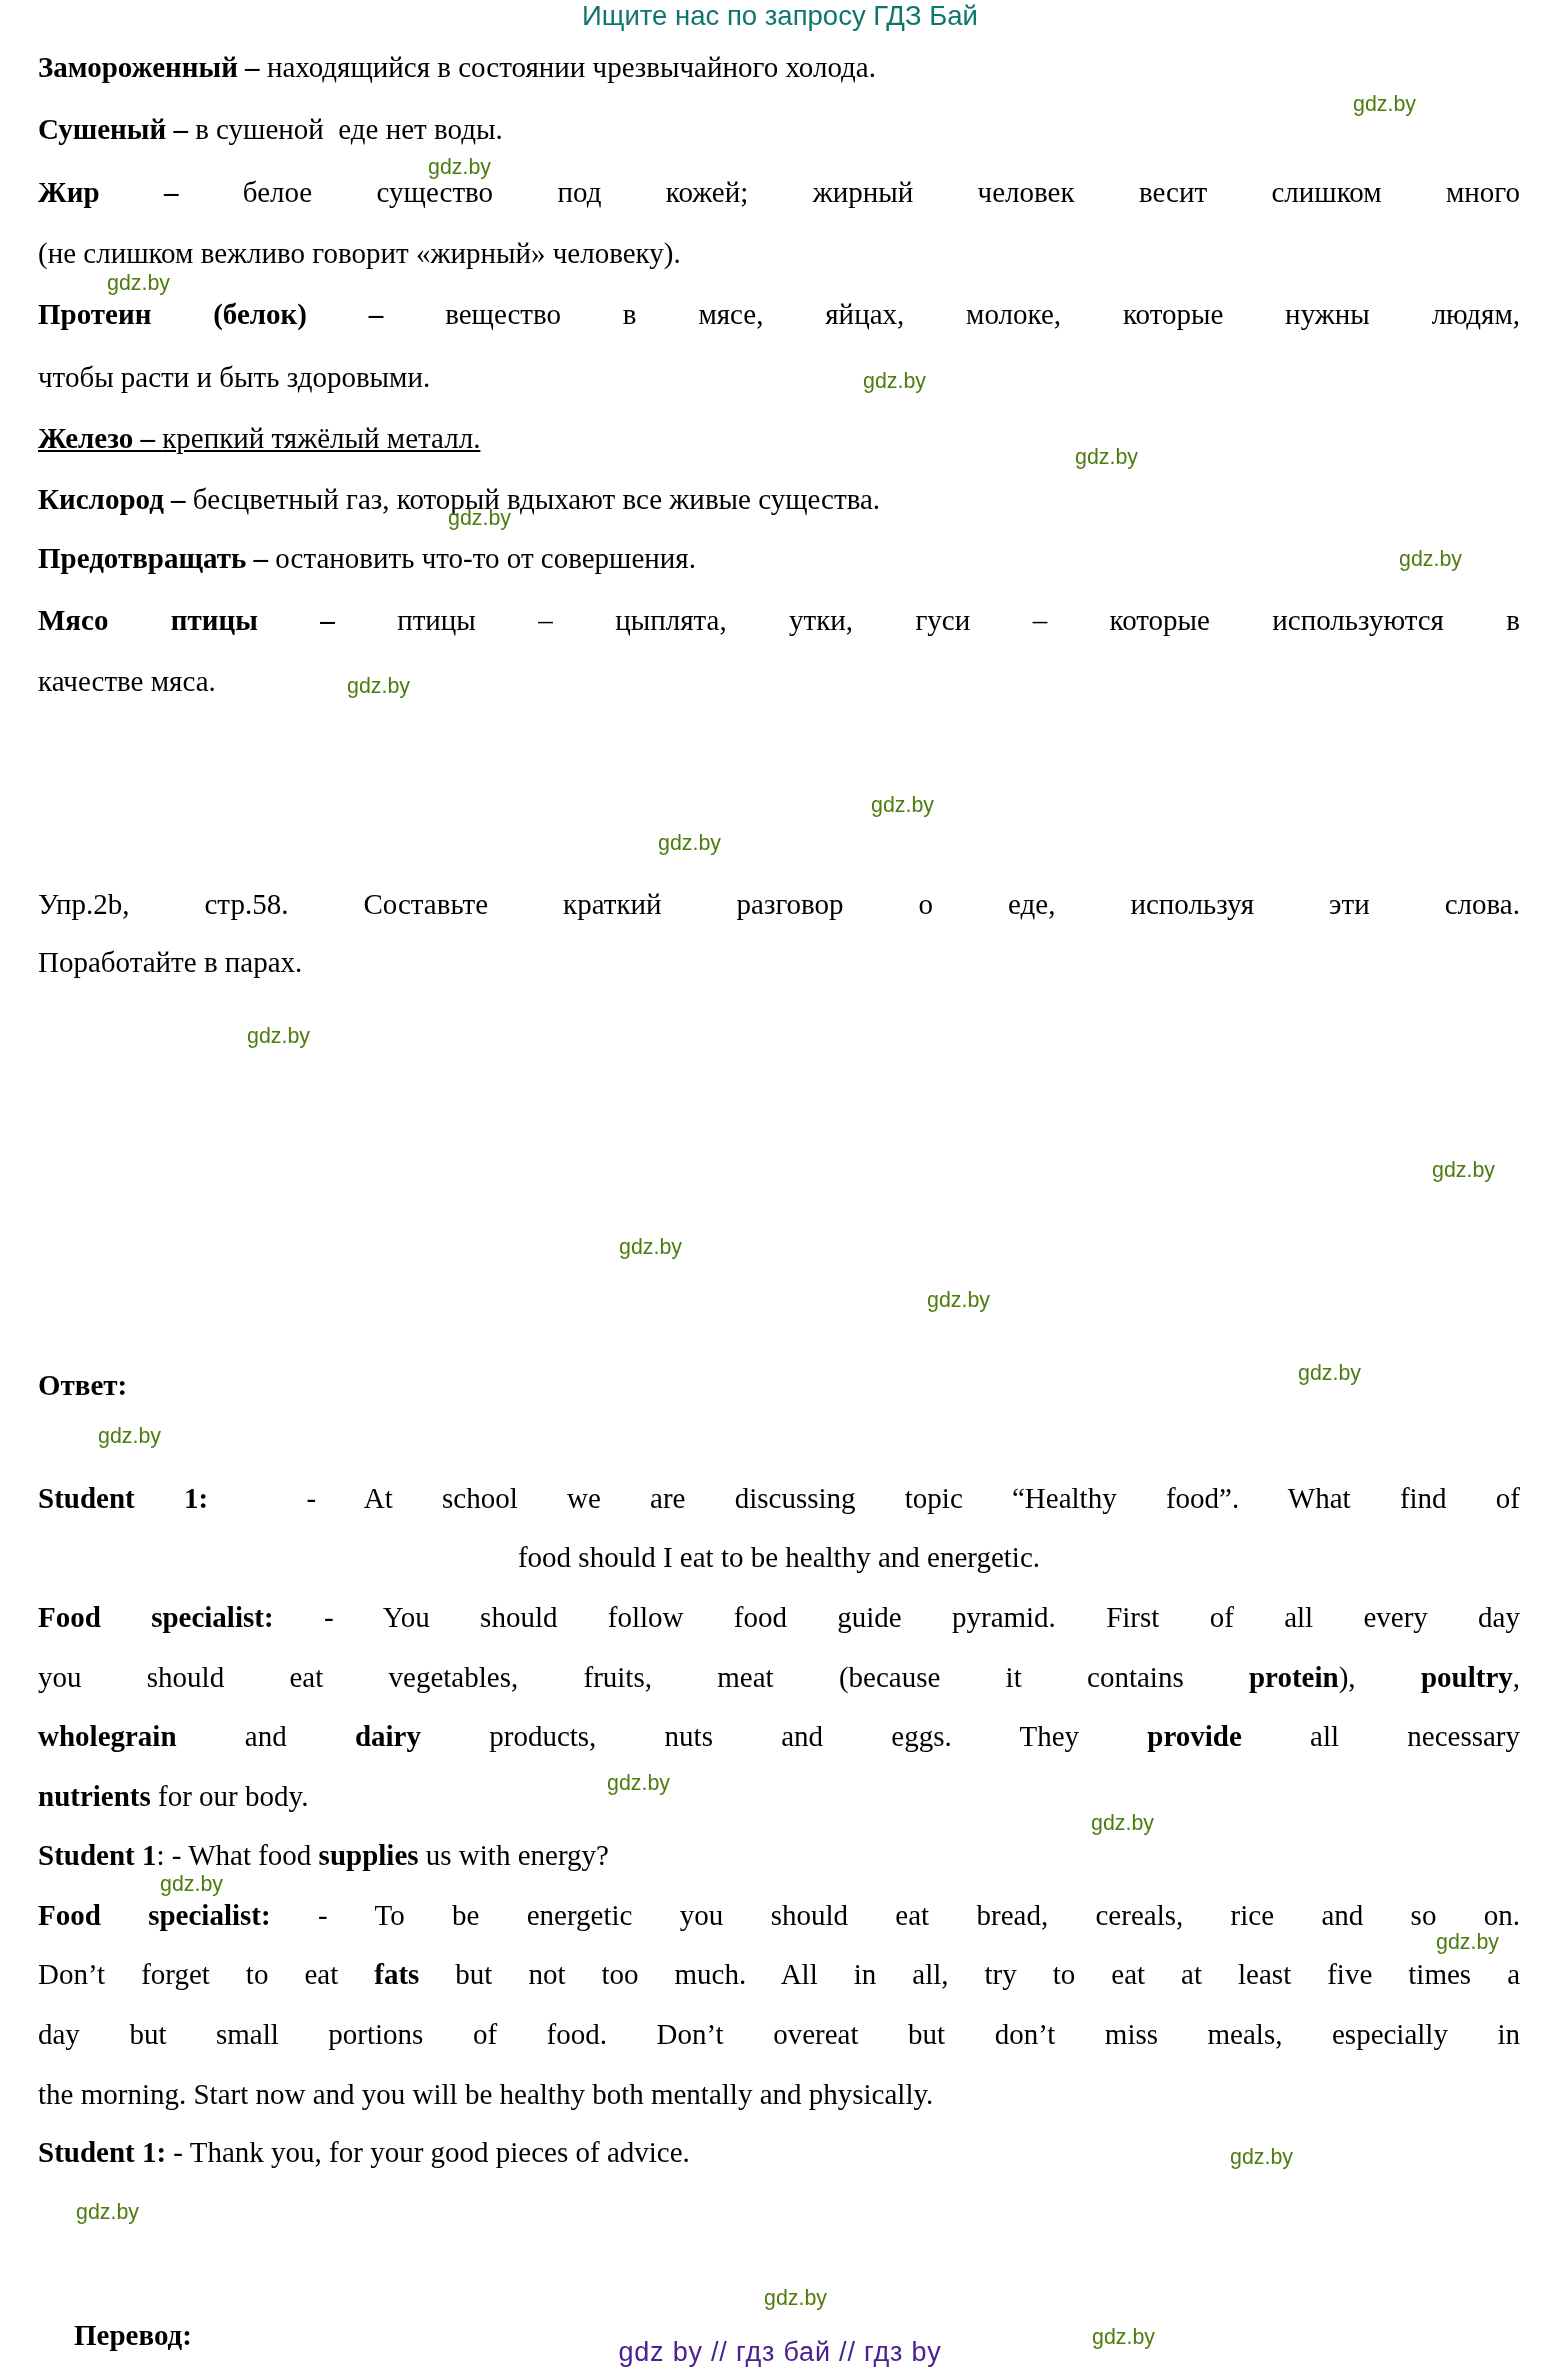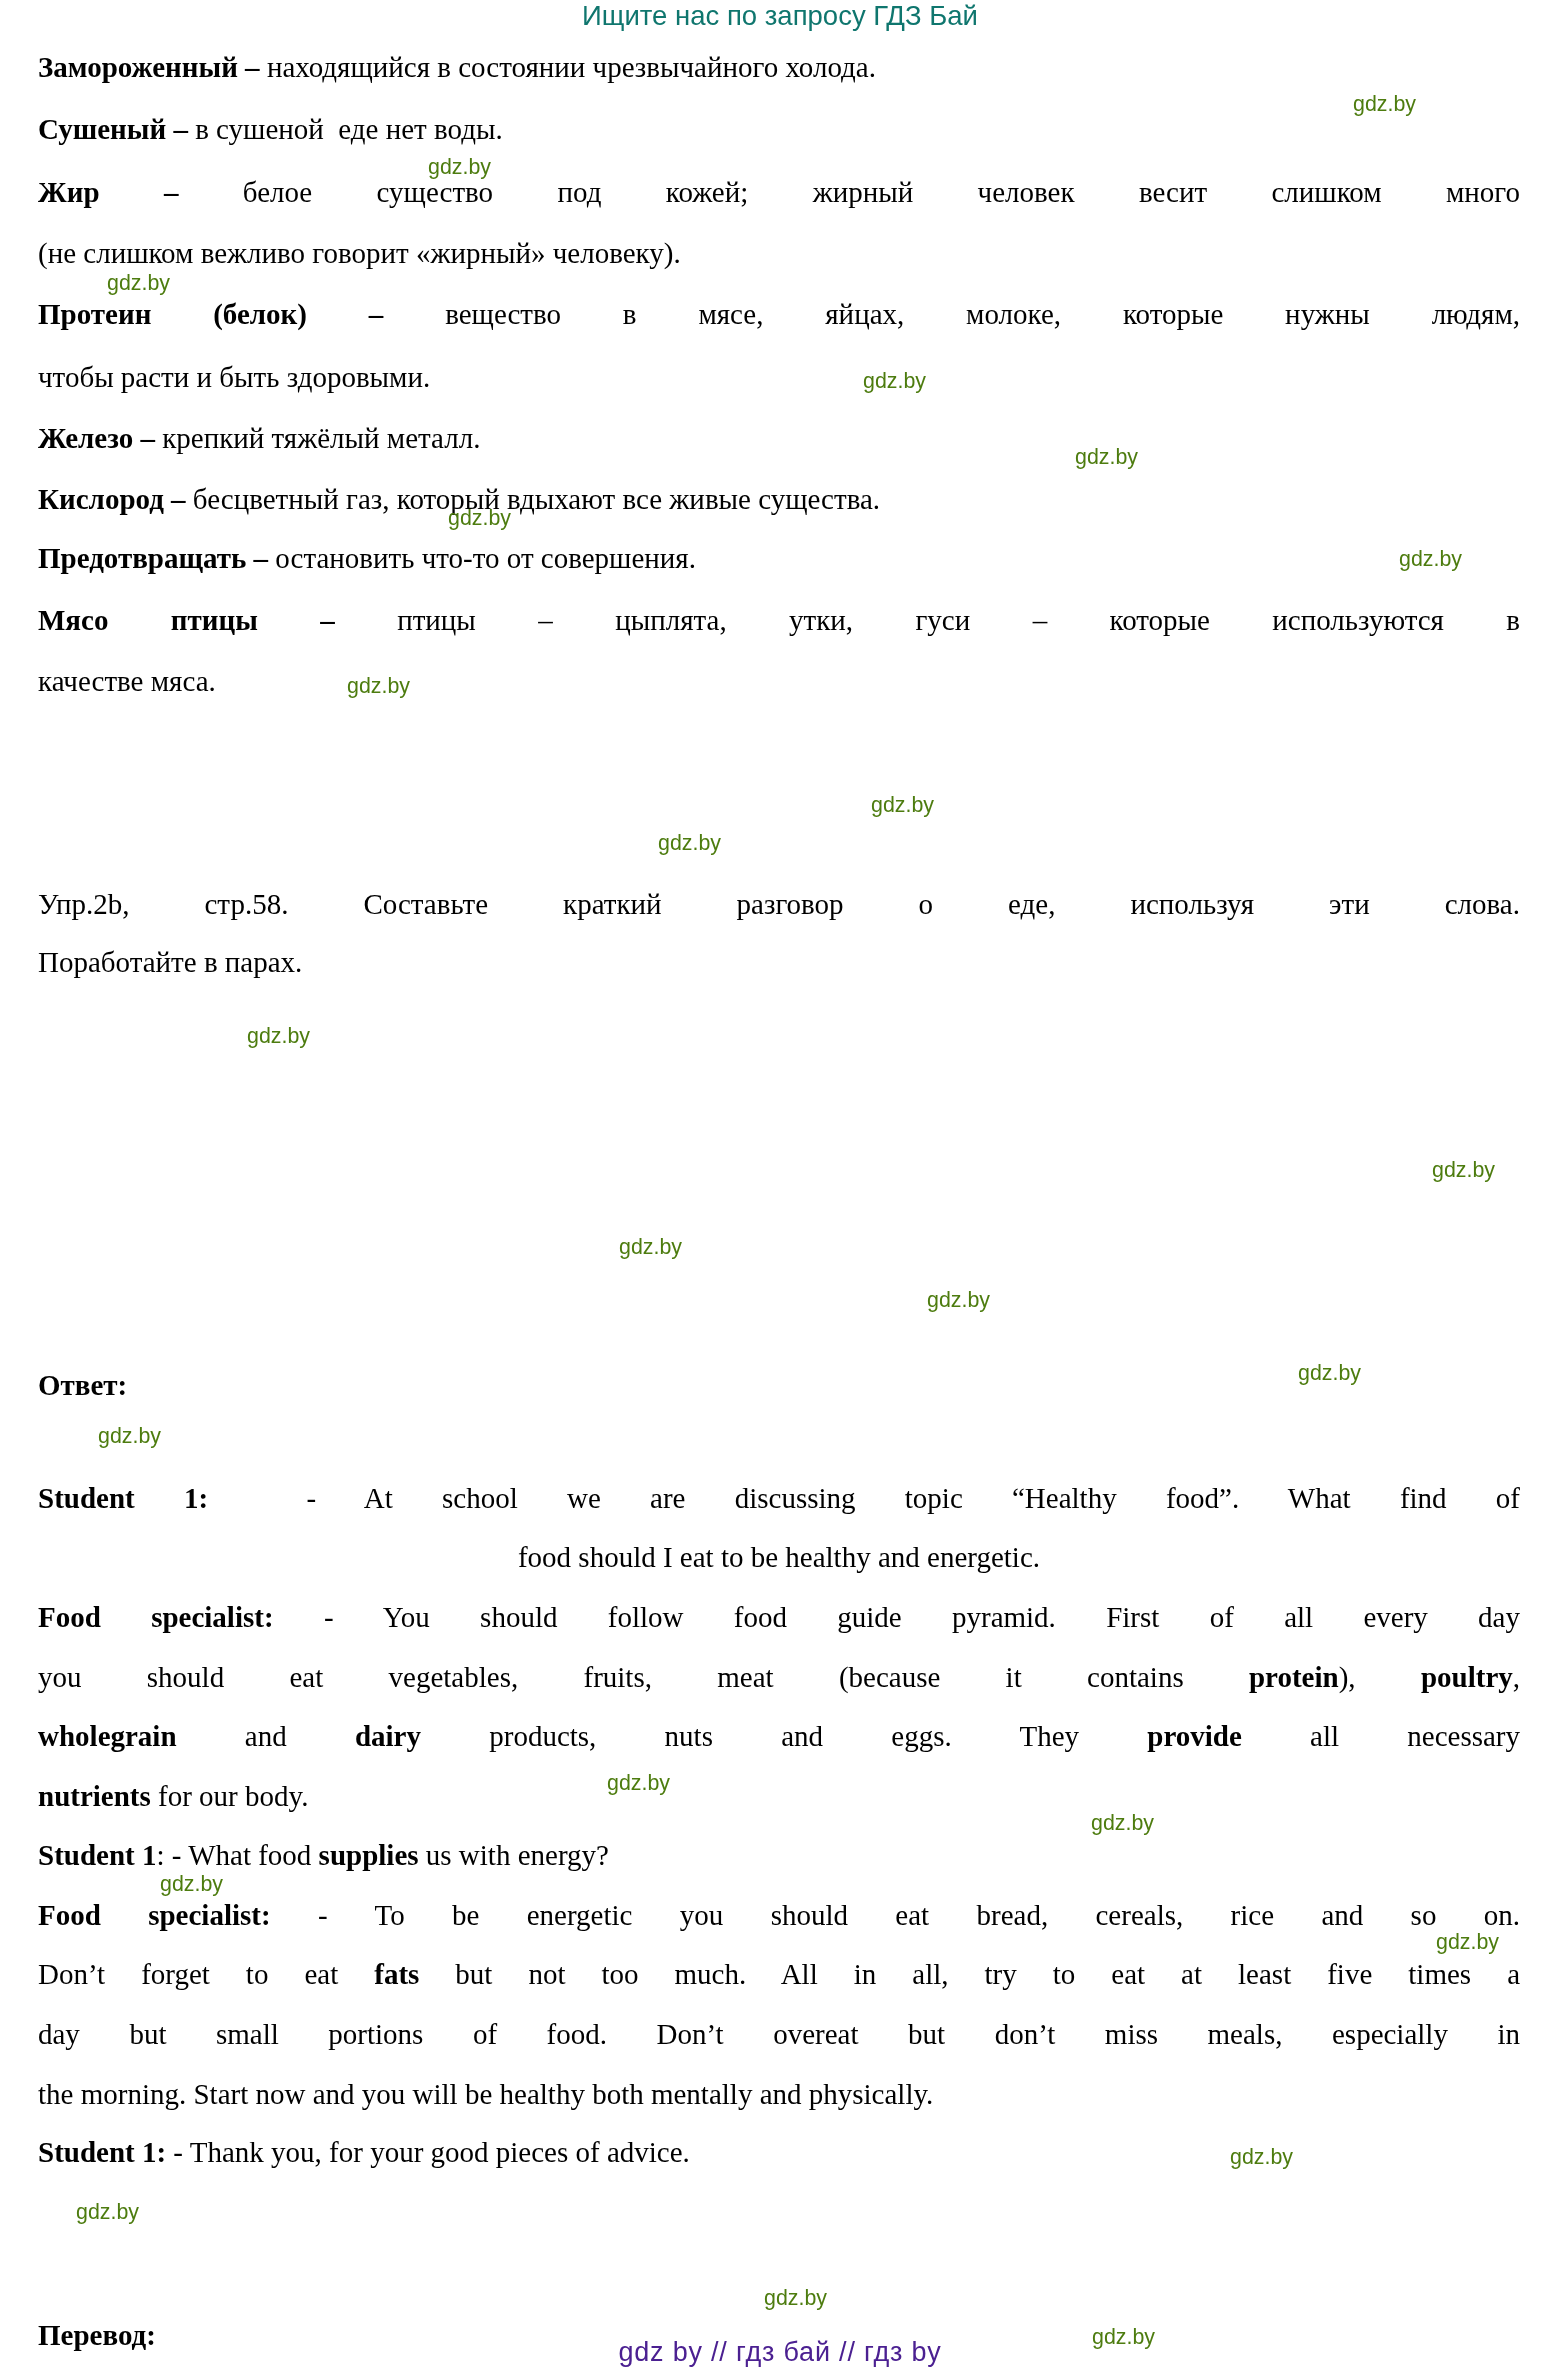--- a/index.html
+++ b/index.html
@@ -38,41 +38,41 @@
 <div class="page">
   <div class="promo promo-top" style="color: #0f766e;">Ищите нас по запросу ГДЗ Бай</div>
 
   <div id="doc">
       <div class="tline" style="top: 37px;"><b>Замороженный – </b><span>находящийся в состоянии чрезвычайного холода.</span></div>
       <div class="tline" style="top: 99px;"><b>Сушеный – </b><span>в сушеной&nbsp; еде нет воды.</span></div>
       <div class="tline just" style="top: 162px;"><b>Жир – </b><span>белое существо под кожей; жирный человек весит слишком много</span></div>
       <div class="tline" style="top: 223px;"><span>(не слишком вежливо говорит «жирный» человеку).</span></div>
       <div class="tline just" style="top: 284px;"><b>Протеин (белок) – </b><span>вещество в мясе, яйцах, молоке, которые нужны людям,</span></div>
       <div class="tline" style="top: 347px;"><span>чтобы расти и быть здоровыми.</span></div>
-      <div class="tline" style="top: 408px;"><b>Железо – </b><span>крепкий тяжёлый металл.</span></div>
+      <div class="tline" style="top: 408px; text-decoration: underline;"><b>Железо – </b><span>крепкий тяжёлый металл.</span></div>
       <div class="tline" style="top: 469px;"><b>Кислород – </b><span>бесцветный газ, который вдыхают все живые существа.</span></div>
       <div class="tline" style="top: 528px;"><b>Предотвращать – </b><span>остановить что-то от совершения.</span></div>
       <div class="tline just" style="top: 590px;"><b>Мясо птицы – </b><span>птицы – цыплята, утки, гуси – которые используются в</span></div>
       <div class="tline" style="top: 651px;"><span>качестве мяса.</span></div>
       <div class="tline just" style="top: 874px;"><span>Упр.2b, стр.58. Составьте краткий разговор о еде, используя эти слова.</span></div>
       <div class="tline" style="top: 932px;"><span>Поработайте в парах.</span></div>
       <div class="tline" style="top: 1355px;"><b>Ответ:</b></div>
       <div class="tline just" style="top: 1468px;"><b>Student 1: </b><span> &nbsp;- At school we are discussing topic “Healthy food”. What find of</span></div>
       <div class="tline" style="top: 1527px; text-align: center;"><span>food should I eat to be healthy and energetic.</span></div>
       <div class="tline just" style="top: 1587px;"><b>Food specialist: </b><span>- You should follow food guide pyramid. First of all every day</span></div>
       <div class="tline just" style="top: 1647px;"><span>you should eat vegetables, fruits, meat (because it contains </span><b>protein</b><span>), </span><b>poultry</b><span>,</span></div>
       <div class="tline just" style="top: 1706px;"><b>wholegrain</b><span> and </span><b>dairy</b><span> products, nuts and eggs. They </span><b>provide</b><span> all necessary</span></div>
       <div class="tline" style="top: 1766px;"><b>nutrients</b><span> for our body.</span></div>
       <div class="tline" style="top: 1825px;"><b>Student 1</b><span>: - What food </span><b>supplies</b><span> us with energy?</span></div>
       <div class="tline just" style="top: 1885px;"><b>Food specialist: </b><span>- To be energetic you should eat bread, cereals, rice and so on.</span></div>
       <div class="tline just" style="top: 1944px;"><span>Don’t forget to eat </span><b>fats</b><span> but not too much. All in all, try to eat at least five times a</span></div>
       <div class="tline just" style="top: 2004px;"><span>day but small portions of food. Don’t overeat but don’t miss meals, especially in</span></div>
       <div class="tline" style="top: 2064px;"><span>the morning. Start now and you will be healthy both mentally and physically.</span></div>
       <div class="tline" style="top: 2122px;"><b>Student 1: </b><span>- Thank you, for your good pieces of advice.</span></div>
-      <div class="tline" style="top: 2305px;"><b>Перевод:</b></div>
+      <div class="tline" style="top: 2305px; margin-left: 36px;"><b>Перевод:</b></div>
       <span class="wm" style="left: 1353px; top: 93px;">gdz.by</span>
       <span class="wm" style="left: 428px; top: 156px;">gdz.by</span>
       <span class="wm" style="left: 107px; top: 272px;">gdz.by</span>
       <span class="wm" style="left: 863px; top: 370px;">gdz.by</span>
       <span class="wm" style="left: 1075px; top: 446px;">gdz.by</span>
       <span class="wm" style="left: 448px; top: 507px;">gdz.by</span>
       <span class="wm" style="left: 1399px; top: 548px;">gdz.by</span>
       <span class="wm" style="left: 347px; top: 675px;">gdz.by</span>
       <span class="wm" style="left: 871px; top: 794px;">gdz.by</span>
       <span class="wm" style="left: 658px; top: 832px;">gdz.by</span>

